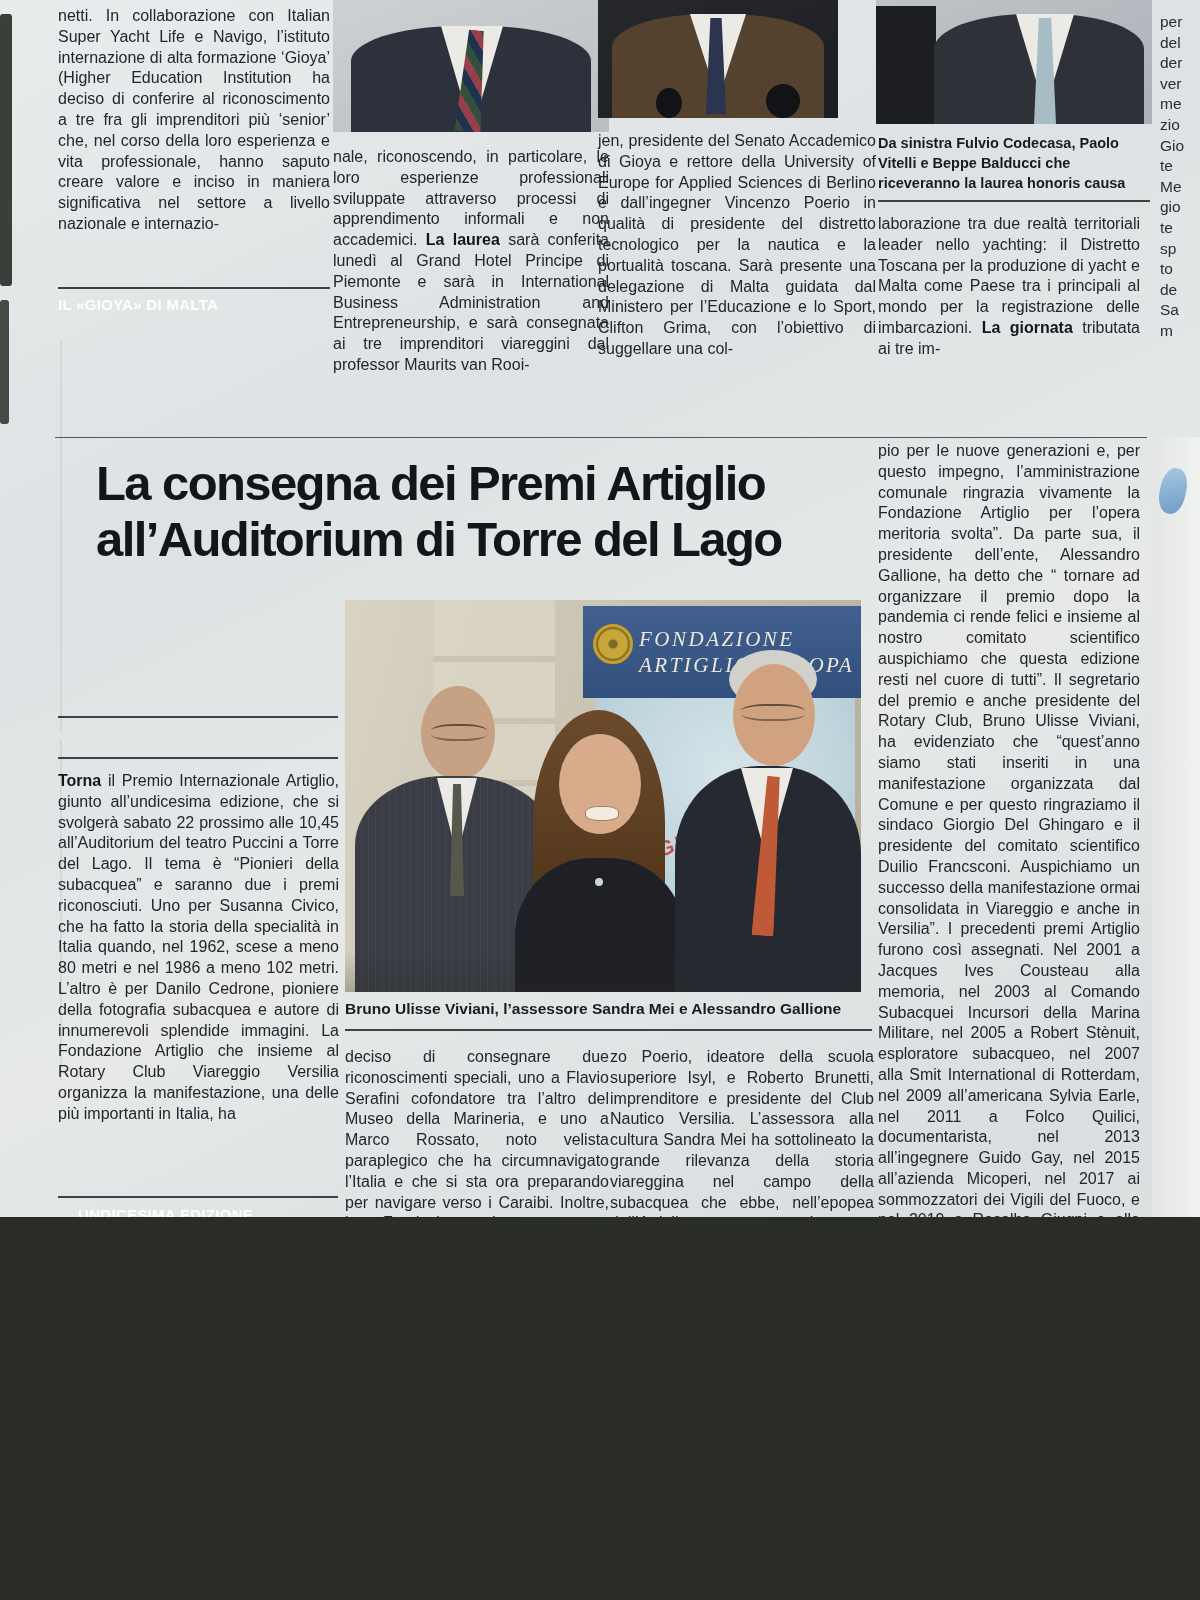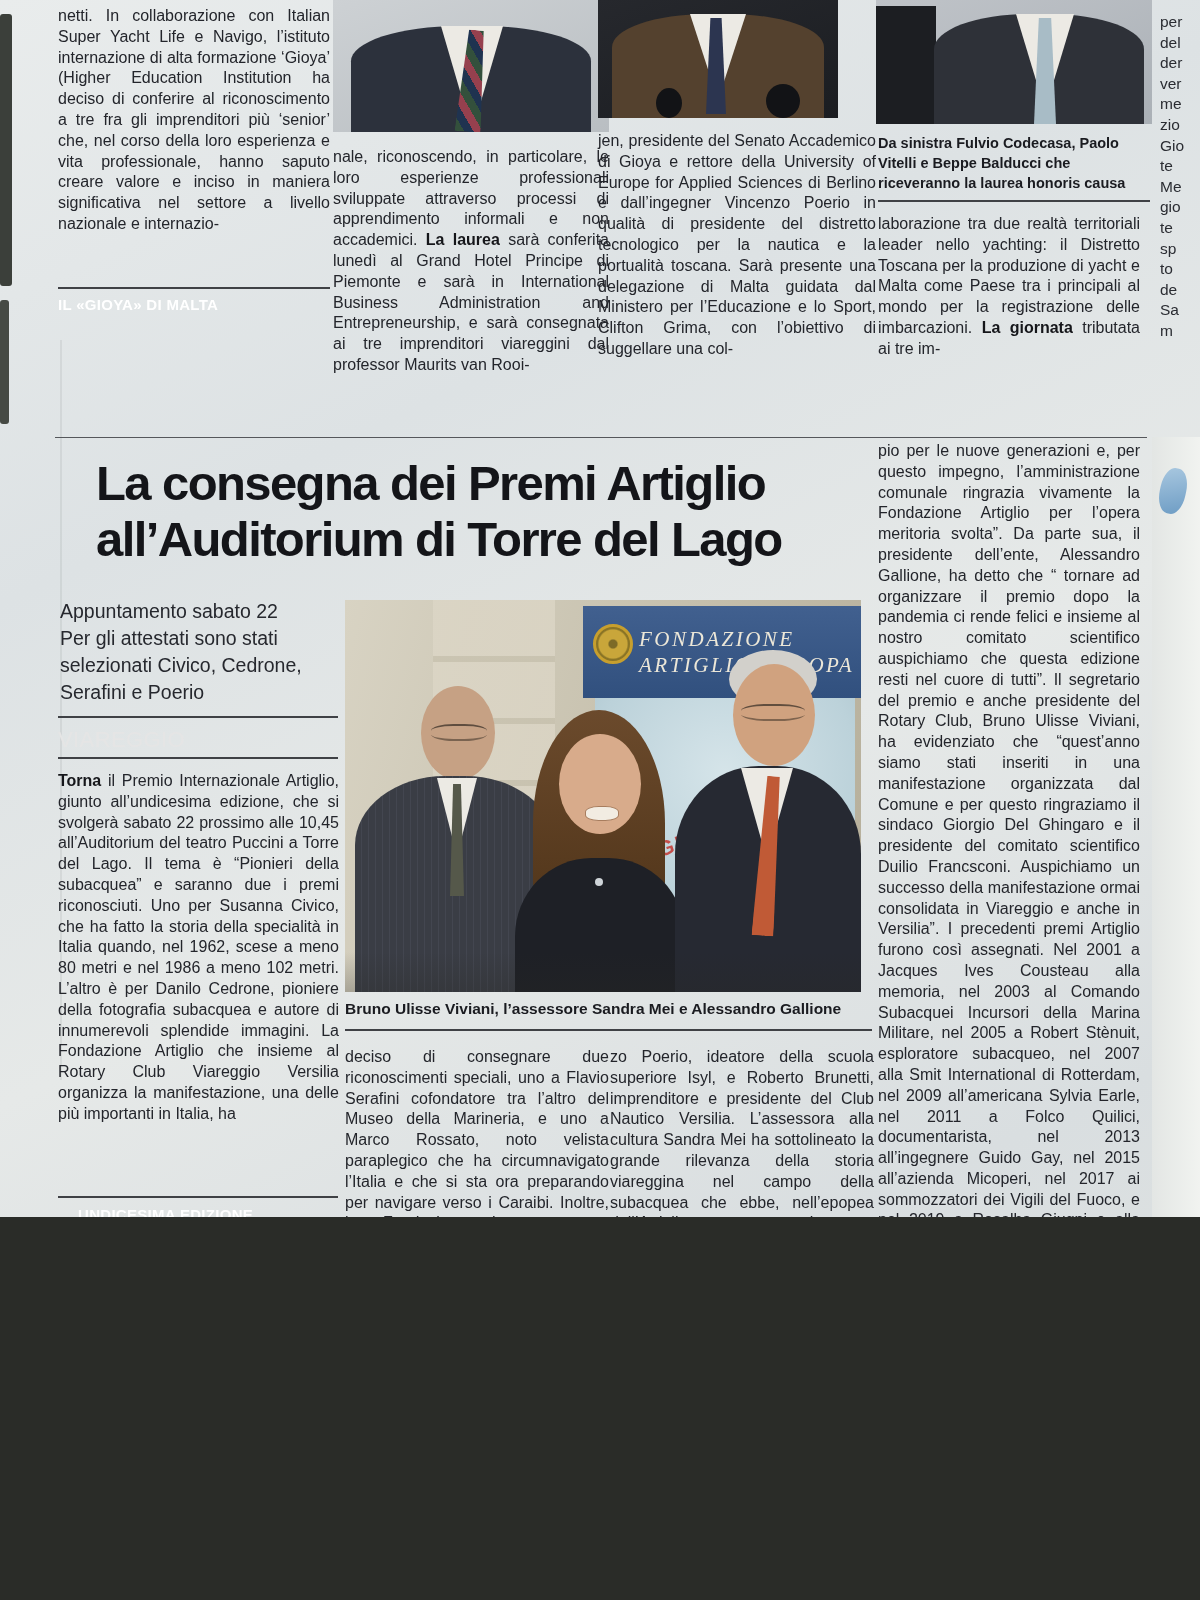--- a/index.html
+++ b/index.html
@@ -173,24 +173,20 @@
 m</div>
 
   <div class="abs rule-thin" style="left:55px;top:437px;width:1092px;"></div>
 
   <div class="abs sliver"></div>
   <div class="abs sliver-mark"></div>
 
   <div class="abs headline pre" style="left:60px;top:455px;width:830px;margin-left:36px;">La consegna dei Premi Artiglio
 all’Auditorium di Torre del Lago</div>
 
-  <div class="abs standfirst pre" style="left:60px;top:598px;width:285px;">Appuntamento sabato 22
-Per gli attestati sono stati
-selezionati Civico, Cedrone,
-Serafini e Poerio</div>
   <div class="abs rule" style="left:58px;top:716px;width:280px;"></div>
   <div class="abs location" style="left:58px;top:727px;">VIAREGGIO</div>
   <div class="abs rule" style="left:58px;top:757px;width:280px;"></div>
 
   <div class="abs jtext" style="left:58px;top:771px;width:281px;">
     <span class="lead-bold">Torna</span><span> il Premio Internazionale Artiglio, giunto all’undicesima edizione, che si svolgerà sabato 22 prossimo alle 10,45 all’Auditorium del teatro Puccini a Torre del Lago. Il tema è “Pionieri della subacquea” e saranno due i premi riconosciuti. Uno per Susanna Civico, che ha fatto la storia della specialità in Italia quando, nel 1962, scese a meno 80 metri e nel 1986 a meno 102 metri. L’altro è per Danilo Cedrone, pioniere della fotografia subacquea e autore di innumerevoli splendide immagini. La Fondazione Artiglio che insieme al Rotary Club Viareggio Versilia organizza la manifestazione, una delle più importanti in Italia, ha</span>
   </div>
 
   <div class="abs rule" style="left:58px;top:1196px;width:280px;"></div>
   <div class="abs kicker" style="left:58px;top:1206px;margin-left:20px;">UNDICESIMA EDIZIONE</div>

